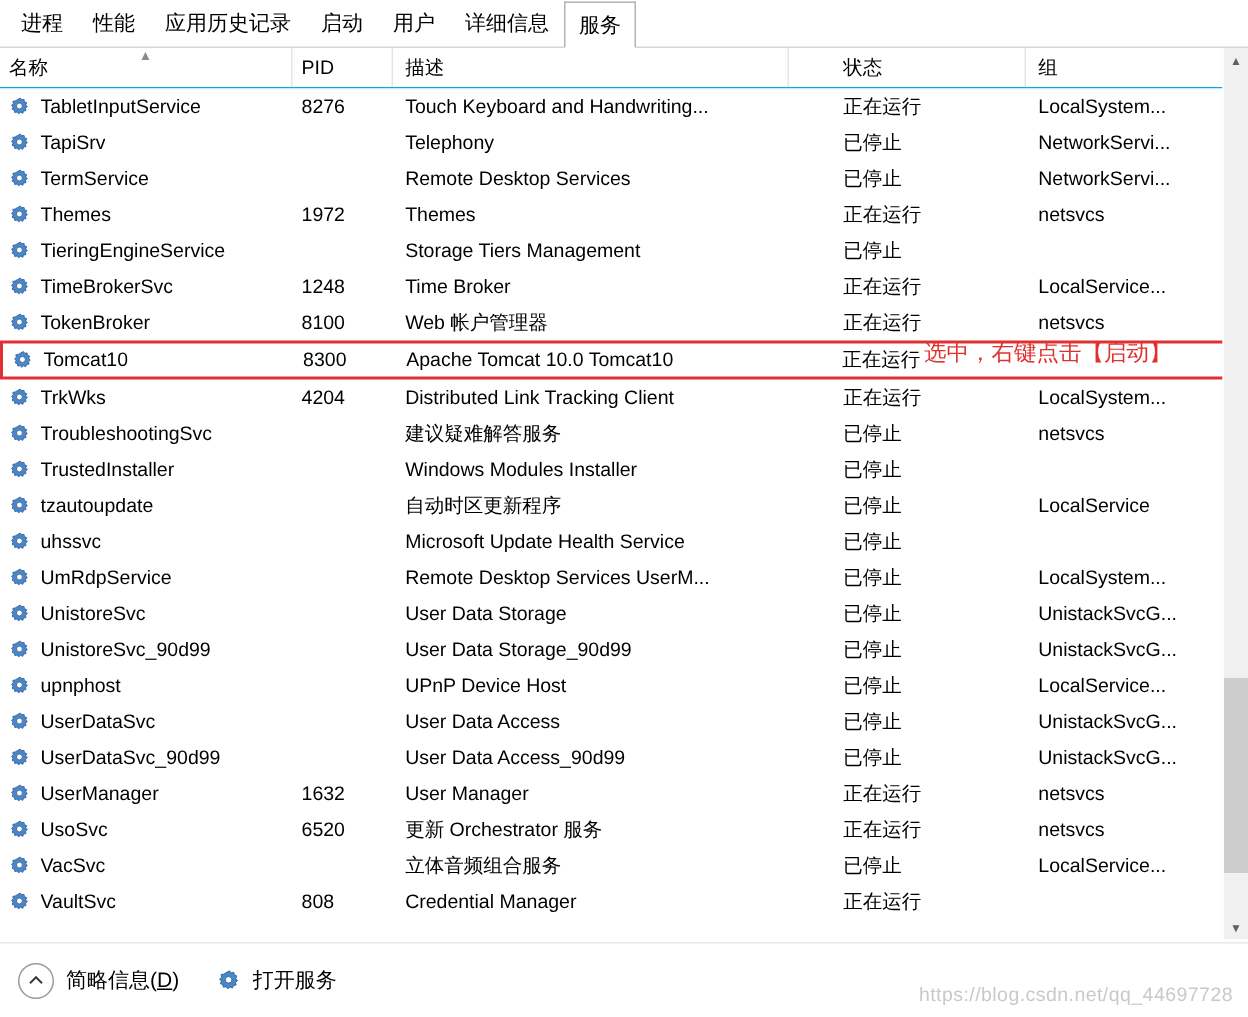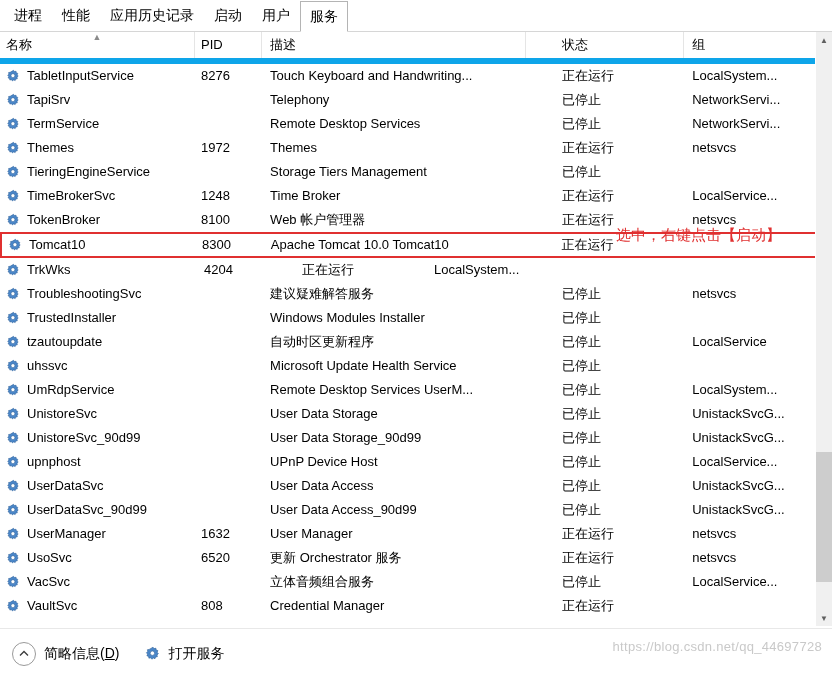--- a/index.html
+++ b/index.html
@@ -44,21 +44,21 @@
     margin-bottom: -1px;
     position: relative;
     z-index: 2;
   }
 
   
   .header-row {
     display: flex;
     height: 26px;
     background: #ffffff;
-    border-bottom: 6px solid #0ea5e9;
+    border-bottom: 1px solid #0ea5e9;
     position: relative;
     font-size: 13px;
   }
   .hcell {
     height: 26px;
     line-height: 26px;
     padding-left: 8px;
     box-sizing: border-box;
     border-right: 1px solid #e5e5e5;
     position: relative;
@@ -199,35 +199,36 @@
     height: 16px;
     margin-right: 7px;
     display: inline-block;
     vertical-align: middle;
   }
   .footer-group { display: flex; align-items: center; }
 
   .watermark {
     position: absolute;
     right: 10px;
-    bottom: 24px;
+    bottom: 8px;
     color: #c9c9c9;
     font-size: 13px;
     letter-spacing: 0.3px;
   }
 </style>
 </head>
 <body>
 
 <div class="tabbar">
   <div class="tab">进程</div>
   <div class="tab">性能</div>
   <div class="tab">应用历史记录</div>
   <div class="tab">启动</div>
   <div class="tab">用户</div>
+  <div class="tab">详细信息</div>
   <div class="tab selected">服务</div>
 </div>
 
 <div class="header-row">
   <div class="hcell c-name">
     <span>名称</span>
     <span class="sort-arrow">▲</span>
   </div>
   <div class="hcell c-pid">
     <span>PID</span>
@@ -368,20 +369,21 @@
       <div class="cell c-name">
         <span class="gear">
           <svg width="15" height="15" viewBox="0 0 16 16">
             <path d="M8 1.4 L9.0 2.7 L10.7 2.4 L11.0 4.1 L12.6 4.7 L11.9 6.3 L13.0 7.6 L11.7 8.7 L12.1 10.4 L10.4 10.7 L9.8 12.3 L8.2 11.6 L6.9 12.7 L5.8 11.4 L4.1 11.8 L3.8 10.1 L2.2 9.5 L2.9 7.9 L1.8 6.6 L3.1 5.5 L2.7 3.8 L4.4 3.5 Z" fill="#4a86c8" stroke="#2f6199" stroke-width="0.6" stroke-linejoin="round"></path>
             <circle cx="7.4" cy="7.1" r="2.1" fill="#ffffff" stroke="#2f6199" stroke-width="0.6"></circle>
           </svg>
         </span>
         <span class="name-text">TrkWks</span>
       </div>
       <div class="cell c-pid">4204</div>
+      <div class="cell c-desc">Distributed Link Tracking Client</div>
       <div class="cell c-status">正在运行</div>
       <div class="cell c-group">LocalSystem...</div>
     </div>
     <div class="row">
       <div class="cell c-name">
         <span class="gear">
           <svg width="15" height="15" viewBox="0 0 16 16">
             <path d="M8 1.4 L9.0 2.7 L10.7 2.4 L11.0 4.1 L12.6 4.7 L11.9 6.3 L13.0 7.6 L11.7 8.7 L12.1 10.4 L10.4 10.7 L9.8 12.3 L8.2 11.6 L6.9 12.7 L5.8 11.4 L4.1 11.8 L3.8 10.1 L2.2 9.5 L2.9 7.9 L1.8 6.6 L3.1 5.5 L2.7 3.8 L4.4 3.5 Z" fill="#4a86c8" stroke="#2f6199" stroke-width="0.6" stroke-linejoin="round"></path>
             <circle cx="7.4" cy="7.1" r="2.1" fill="#ffffff" stroke="#2f6199" stroke-width="0.6"></circle>
           </svg>

